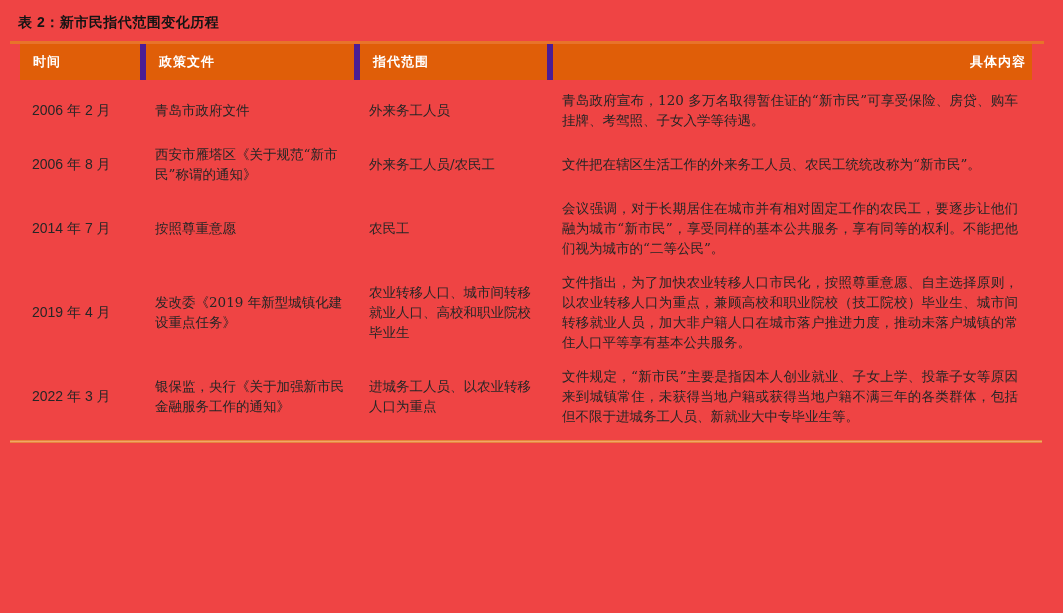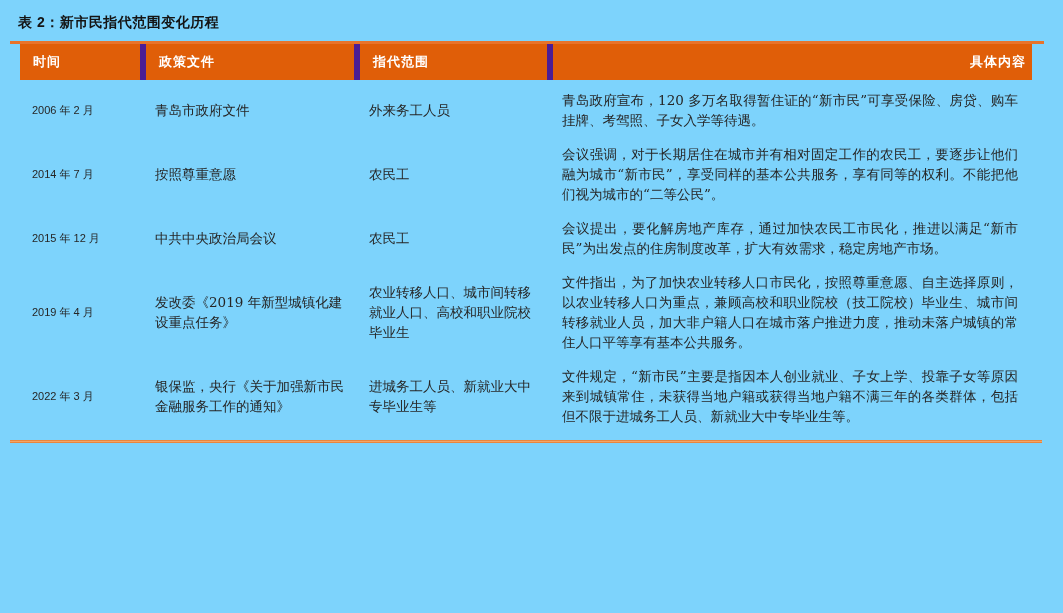--- a/index.html
+++ b/index.html
@@ -1,20 +1,20 @@
 <!DOCTYPE html>
 <html><head>
 <meta charset="utf-8">
 <style>
   html, body { margin: 0; padding: 0; background: #ffffff; }
   .page {
     position: relative;
     width: 1063px;
     height: 613px;
-    background: #7dd3fc;
+    background: #ef4444;
     overflow: hidden;
     font-family: "Liberation Sans", sans-serif;
   }
   .table-title {
     padding: 14px 0 0 18px;
     font-family: "Liberation Sans", sans-serif;
     font-size: 14px;
     font-weight: bold;
     color: #141414;
     letter-spacing: 0.5px;
@@ -49,21 +49,21 @@
   table.policy-table td {
     font-family: "DejaVu Serif", serif;
     font-size: 13.5px;
     line-height: 20px;
     color: #262626;
     vertical-align: middle;
     padding: 7px 6px 7px 12px;
   }
   table.policy-table td.col-time {
     font-family: "Liberation Sans", sans-serif;
-    font-size: 11px;
+    font-size: 14px;
     white-space: nowrap;
   }
   table.policy-table td.col-content {
     text-align: justify;
     padding-right: 14px;
   }
   tbody tr:first-child td { padding-top: 10px; }
   .bottom-rule {
     height: 3px;
     width: 1032px;
@@ -97,40 +97,40 @@
         </tr>
       </thead>
       <tbody>
           <tr>
             <td class="col-time">2006 年 2 月</td>
             <td class="col-document">青岛市政府文件</td>
             <td class="col-scope">外来务工人员</td>
             <td class="col-content">青岛政府宣布，120 多万名取得暂住证的“新市民”可享受保险、房贷、购车挂牌、考驾照、子女入学等待遇。</td>
           </tr>
           <tr>
+            <td class="col-time">2006 年 8 月</td>
+            <td class="col-document">西安市雁塔区《关于规范“新市民”称谓的通知》</td>
+            <td class="col-scope">外来务工人员/农民工</td>
+            <td class="col-content">文件把在辖区生活工作的外来务工人员、农民工统统改称为“新市民”。</td>
+          </tr>
+          <tr>
             <td class="col-time">2014 年 7 月</td>
             <td class="col-document">按照尊重意愿</td>
             <td class="col-scope">农民工</td>
             <td class="col-content">会议强调，对于长期居住在城市并有相对固定工作的农民工，要逐步让他们融为城市“新市民”，享受同样的基本公共服务，享有同等的权利。不能把他们视为城市的“二等公民”。</td>
-          </tr>
-          <tr>
-            <td class="col-time">2015 年 12 月</td>
-            <td class="col-document">中共中央政治局会议</td>
-            <td class="col-scope">农民工</td>
-            <td class="col-content">会议提出，要化解房地产库存，通过加快农民工市民化，推进以满足“新市民”为出发点的住房制度改革，扩大有效需求，稳定房地产市场。</td>
           </tr>
           <tr>
             <td class="col-time">2019 年 4 月</td>
             <td class="col-document">发改委《2019 年新型城镇化建设重点任务》</td>
             <td class="col-scope">农业转移人口、城市间转移就业人口、高校和职业院校毕业生</td>
             <td class="col-content">文件指出，为了加快农业转移人口市民化，按照尊重意愿、自主选择原则，以农业转移人口为重点，兼顾高校和职业院校（技工院校）毕业生、城市间转移就业人员，加大非户籍人口在城市落户推进力度，推动未落户城镇的常住人口平等享有基本公共服务。</td>
           </tr>
           <tr>
             <td class="col-time">2022 年 3 月</td>
             <td class="col-document">银保监，央行《关于加强新市民金融服务工作的通知》</td>
-            <td class="col-scope">进城务工人员、新就业大中专毕业生等</td>
+            <td class="col-scope">进城务工人员、以农业转移人口为重点</td>
             <td class="col-content">文件规定，“新市民”主要是指因本人创业就业、子女上学、投靠子女等原因来到城镇常住，未获得当地户籍或获得当地户籍不满三年的各类群体，包括但不限于进城务工人员、新就业大中专毕业生等。</td>
           </tr>
         </tbody>
     </table>
     <div class="bottom-rule"></div>
   </div>
 </div>
 
 </body></html>

